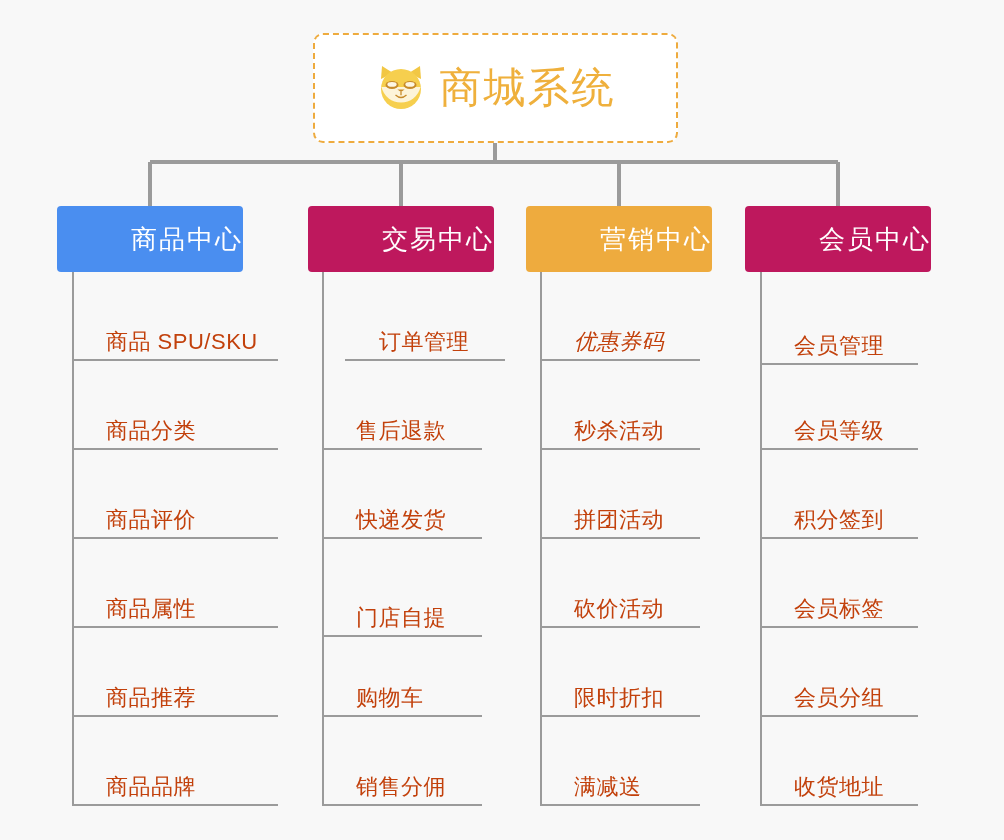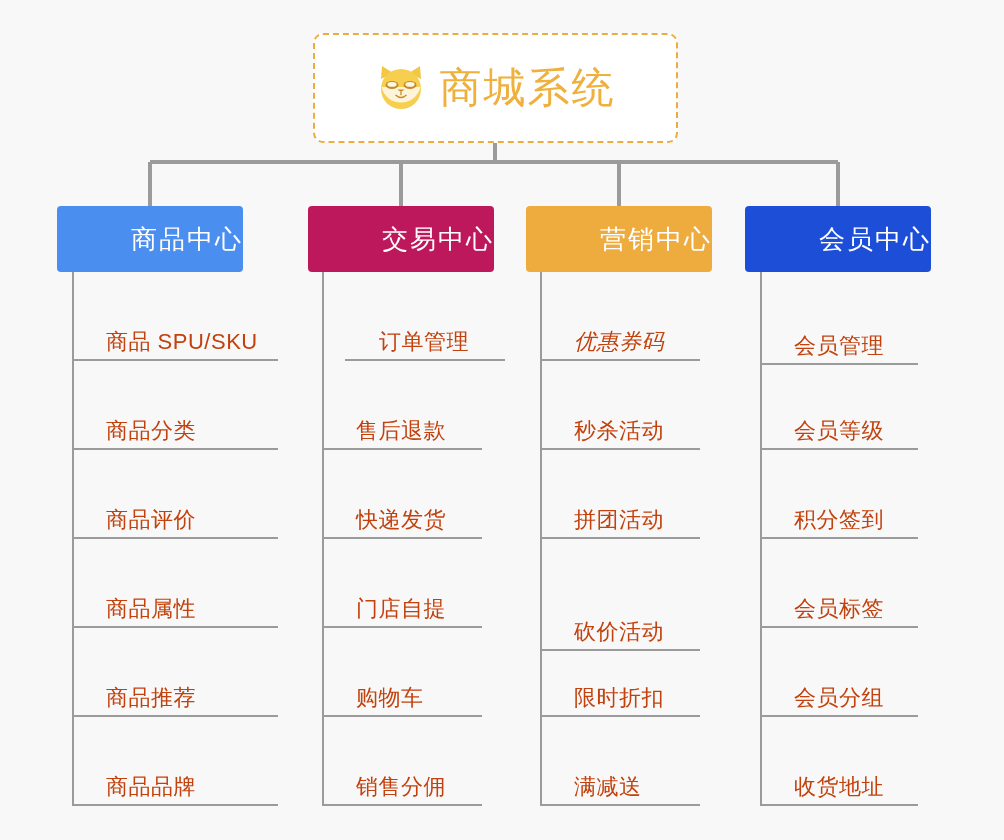--- a/index.html
+++ b/index.html
@@ -182,21 +182,21 @@
         <div class="leaf-spine" style="height: 534px;"></div>
         <div class="leaf-item" style="top: 0px; width: 160px; margin-left: 23px;">
           <span class="leaf-label">订单管理</span>
         </div>
         <div class="leaf-item" style="top: 89px; width: 160px;">
           <span class="leaf-label">售后退款</span>
         </div>
         <div class="leaf-item" style="top: 178px; width: 160px;">
           <span class="leaf-label">快递发货</span>
         </div>
-        <div class="leaf-item" style="top: 267px; width: 160px;">
+        <div class="leaf-item" style="top: 276px; width: 160px;">
           <span class="leaf-label">门店自提</span>
         </div>
         <div class="leaf-item" style="top: 356px; width: 160px;">
           <span class="leaf-label">购物车</span>
         </div>
         <div class="leaf-item" style="top: 445px; width: 160px;">
           <span class="leaf-label">销售分佣</span>
         </div>
       </div>
       <div class="cat-box" style="left: 526px; width: 186px; background: rgb(238, 171, 62);">
@@ -206,31 +206,31 @@
         <div class="leaf-spine" style="height: 534px;"></div>
         <div class="leaf-item" style="top: 0px; width: 160px; font-style: italic;">
           <span class="leaf-label">优惠券码</span>
         </div>
         <div class="leaf-item" style="top: 89px; width: 160px;">
           <span class="leaf-label">秒杀活动</span>
         </div>
         <div class="leaf-item" style="top: 178px; width: 160px;">
           <span class="leaf-label">拼团活动</span>
         </div>
-        <div class="leaf-item" style="top: 267px; width: 160px; margin-top: 23px;">
+        <div class="leaf-item" style="top: 267px; width: 160px;">
           <span class="leaf-label">砍价活动</span>
         </div>
         <div class="leaf-item" style="top: 356px; width: 160px;">
           <span class="leaf-label">限时折扣</span>
         </div>
         <div class="leaf-item" style="top: 445px; width: 160px;">
           <span class="leaf-label">满减送</span>
         </div>
       </div>
-      <div class="cat-box" style="left: 745px; width: 186px; background: #1d4ed8;">
+      <div class="cat-box" style="left: 745px; width: 186px; background: #be185d;">
         <span class="cat-label">会员中心</span>
       </div>
       <div class="leaf-col" style="left: 760px; height: 534px;">
         <div class="leaf-spine" style="height: 534px;"></div>
         <div class="leaf-item" style="top: 4px; width: 158px;">
           <span class="leaf-label">会员管理</span>
         </div>
         <div class="leaf-item" style="top: 89px; width: 158px;">
           <span class="leaf-label">会员等级</span>
         </div>

